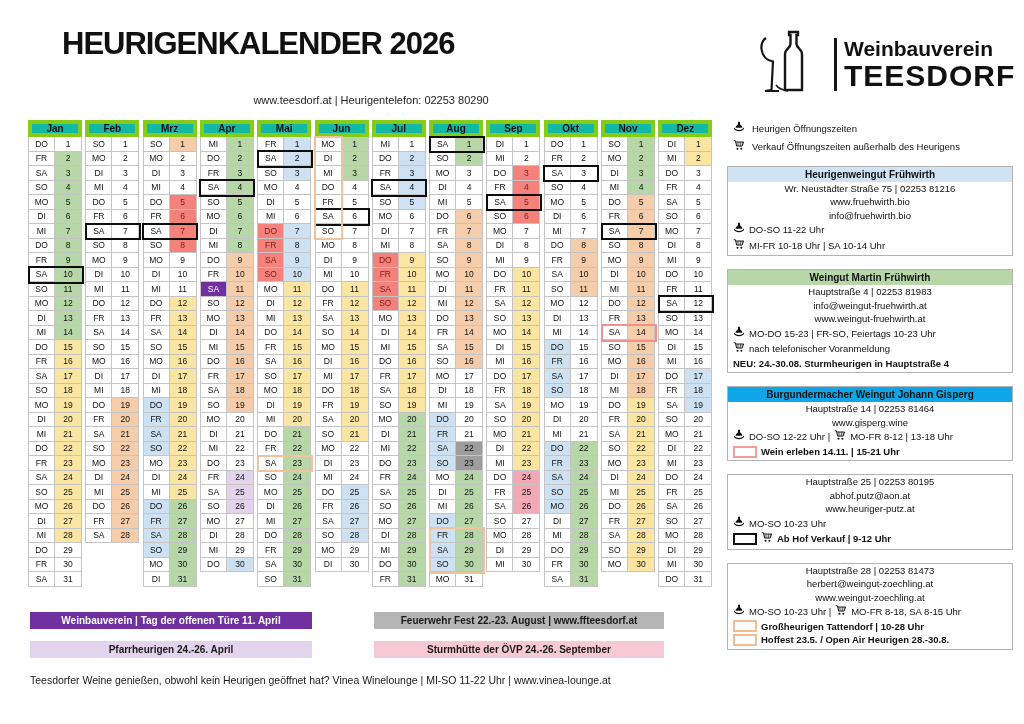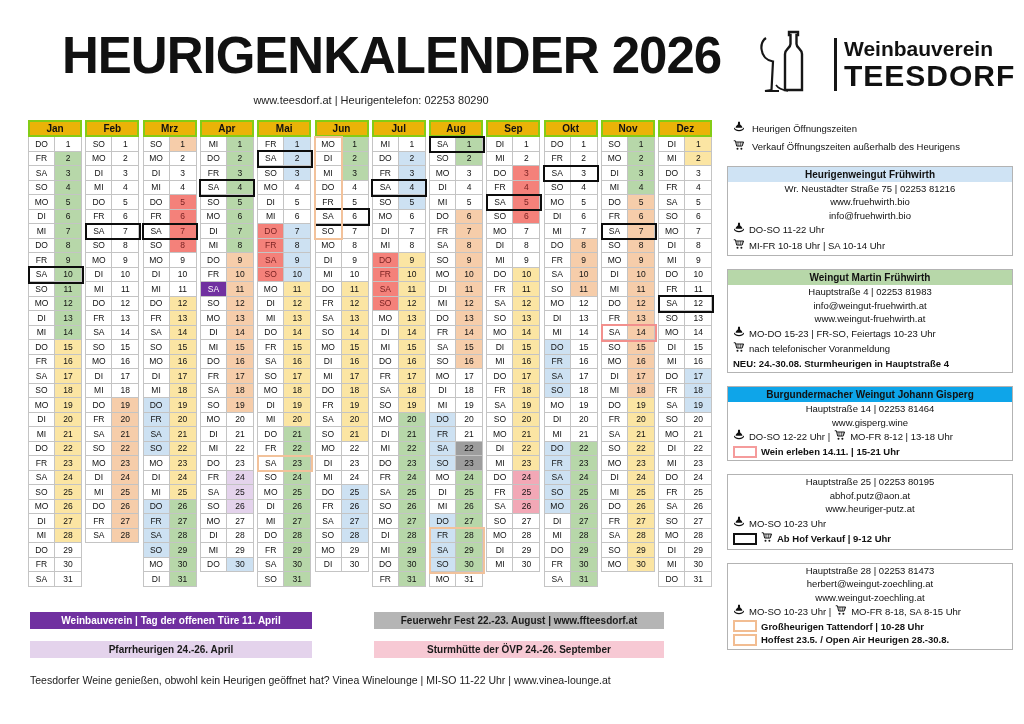--- a/index.html
+++ b/index.html
@@ -1,27 +1,27 @@
 <!DOCTYPE html>
 <html><head>
 <meta charset="utf-8">
 <style>
   html,body{margin:0;padding:0;}
   body{width:1024px;height:724px;background:#ffffff;font-family:"Liberation Sans",sans-serif;position:relative;overflow:hidden;color:#111;}
   *{box-sizing:border-box;}
-  .page-title{position:absolute;left:62px;top:26px;width:618px;font-size:51px;font-weight:bold;letter-spacing:-1px;white-space:nowrap;}
+  .page-title{position:absolute;left:62px;top:26px;width:618px;font-size:31px;font-weight:bold;letter-spacing:-1px;white-space:nowrap;}
   .page-subtitle{position:absolute;left:62px;top:94px;width:618px;text-align:center;font-size:11px;color:#222;}
   .logo{position:absolute;left:758px;top:28px;display:flex;align-items:center;}
   .logo-text{border-left:3px solid #161616;padding-left:7px;margin-left:4px;line-height:1;}
   .logo-l1{font-size:21px;font-weight:bold;}
   .logo-l2{font-size:30px;font-weight:bold;letter-spacing:1px;margin-top:2px;}
   
   #calendar{position:absolute;left:28px;top:120px;width:690px;height:470px;}
   .month{position:absolute;top:0;width:54px;}
-  .mh{height:17px;border:2px solid #84cc16;font-size:10px;font-weight:bold;display:flex;align-items:center;justify-content:center;background:#eab308;}
+  .mh{height:17px;border:4px solid #84cc16;font-size:10px;font-weight:bold;display:flex;align-items:center;justify-content:center;background:#14b8a6;}
   .mbody{border-left:1px solid #c4c4c4;position:relative;}
   .mrow{display:flex;height:14.5px;}
   .mrow span{display:flex;align-items:center;justify-content:center;font-size:8.5px;border-right:1px solid #c4c4c4;border-bottom:1px solid #c4c4c4;height:100%;}
   .wd{width:26px;}
   .num{flex:1;}
   .ovl{position:absolute;pointer-events:none;z-index:3;}
   
   #right-col{position:absolute;left:727px;top:121px;width:286px;}
   .legend-row{display:flex;align-items:center;gap:7px;font-size:9.5px;margin-bottom:4px;padding-left:6px;}
   .card{border:1px solid #b3b3b3;background:#fff;margin-top:13px;font-size:9.5px;}

